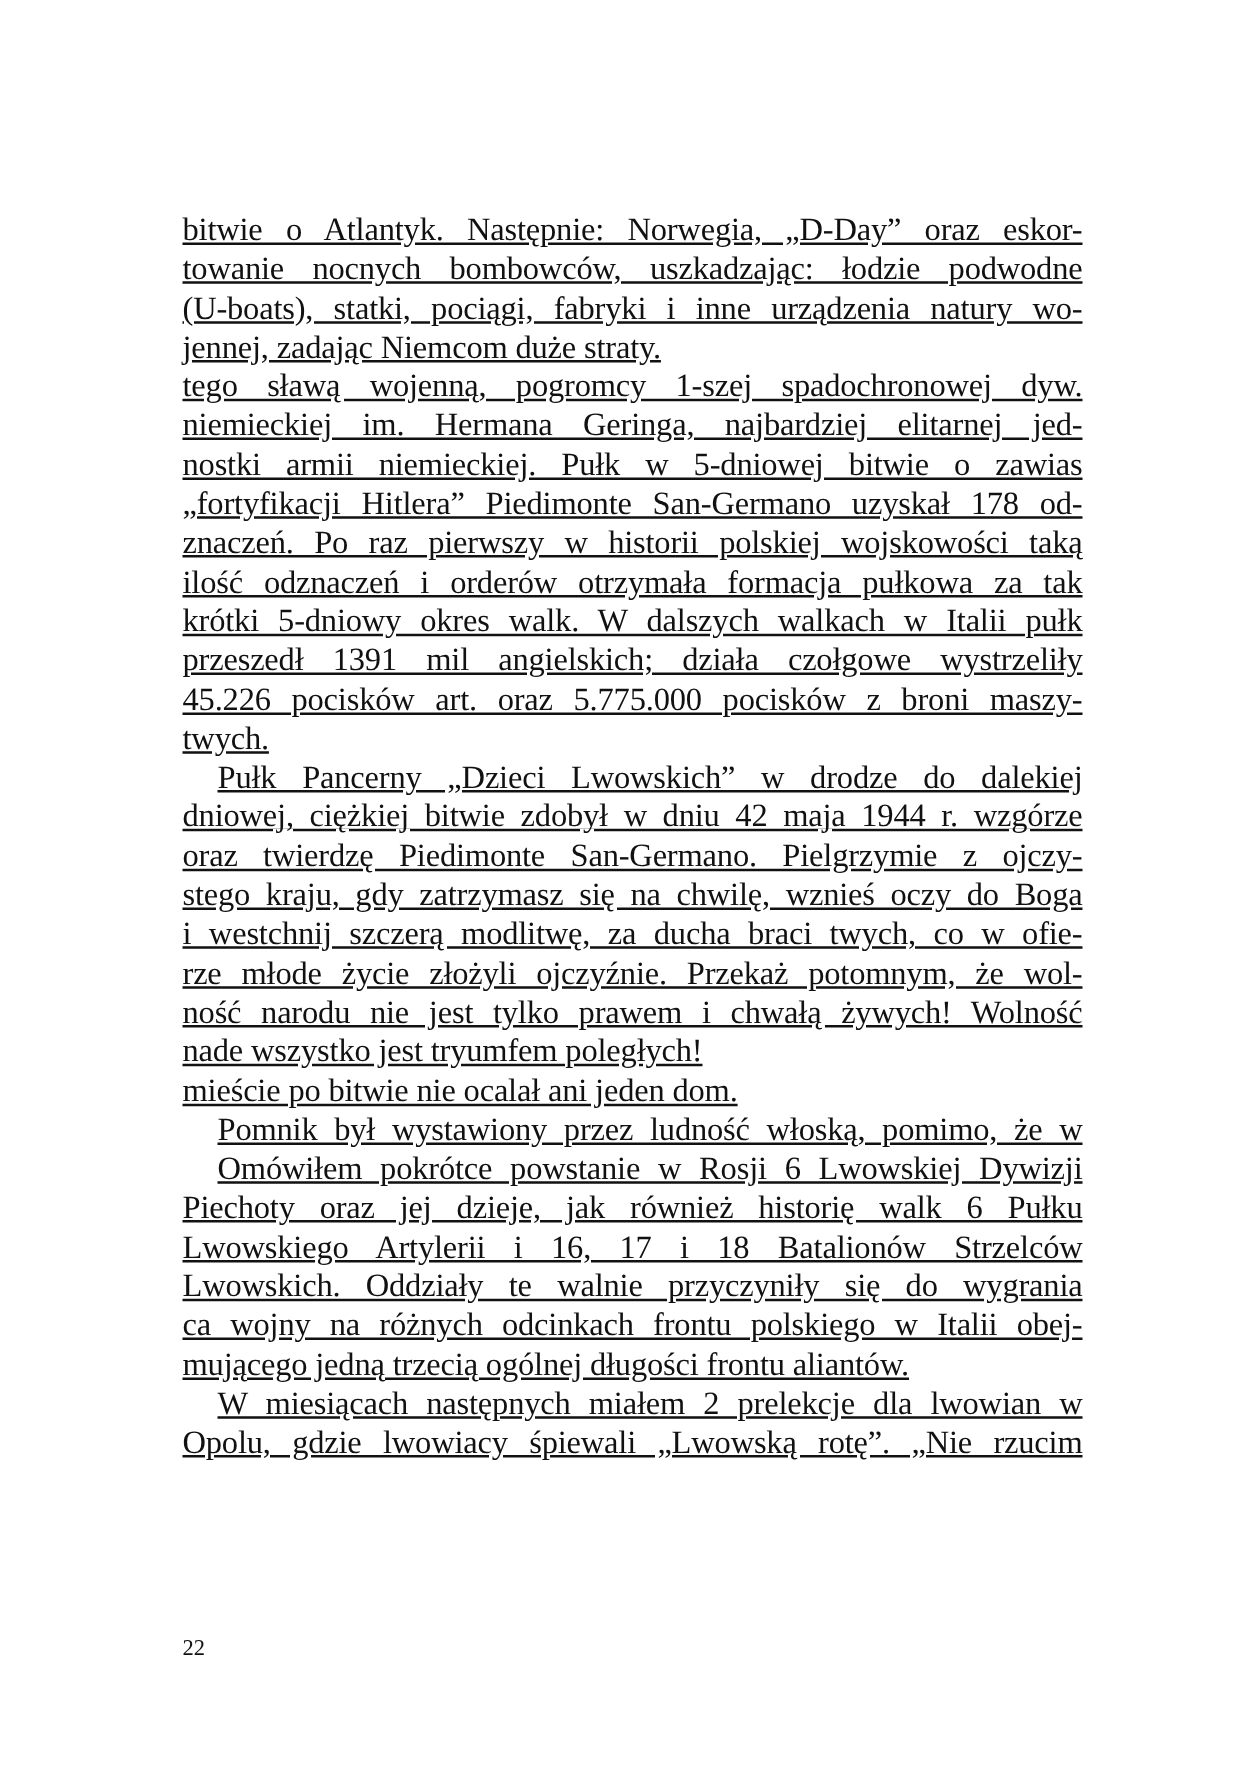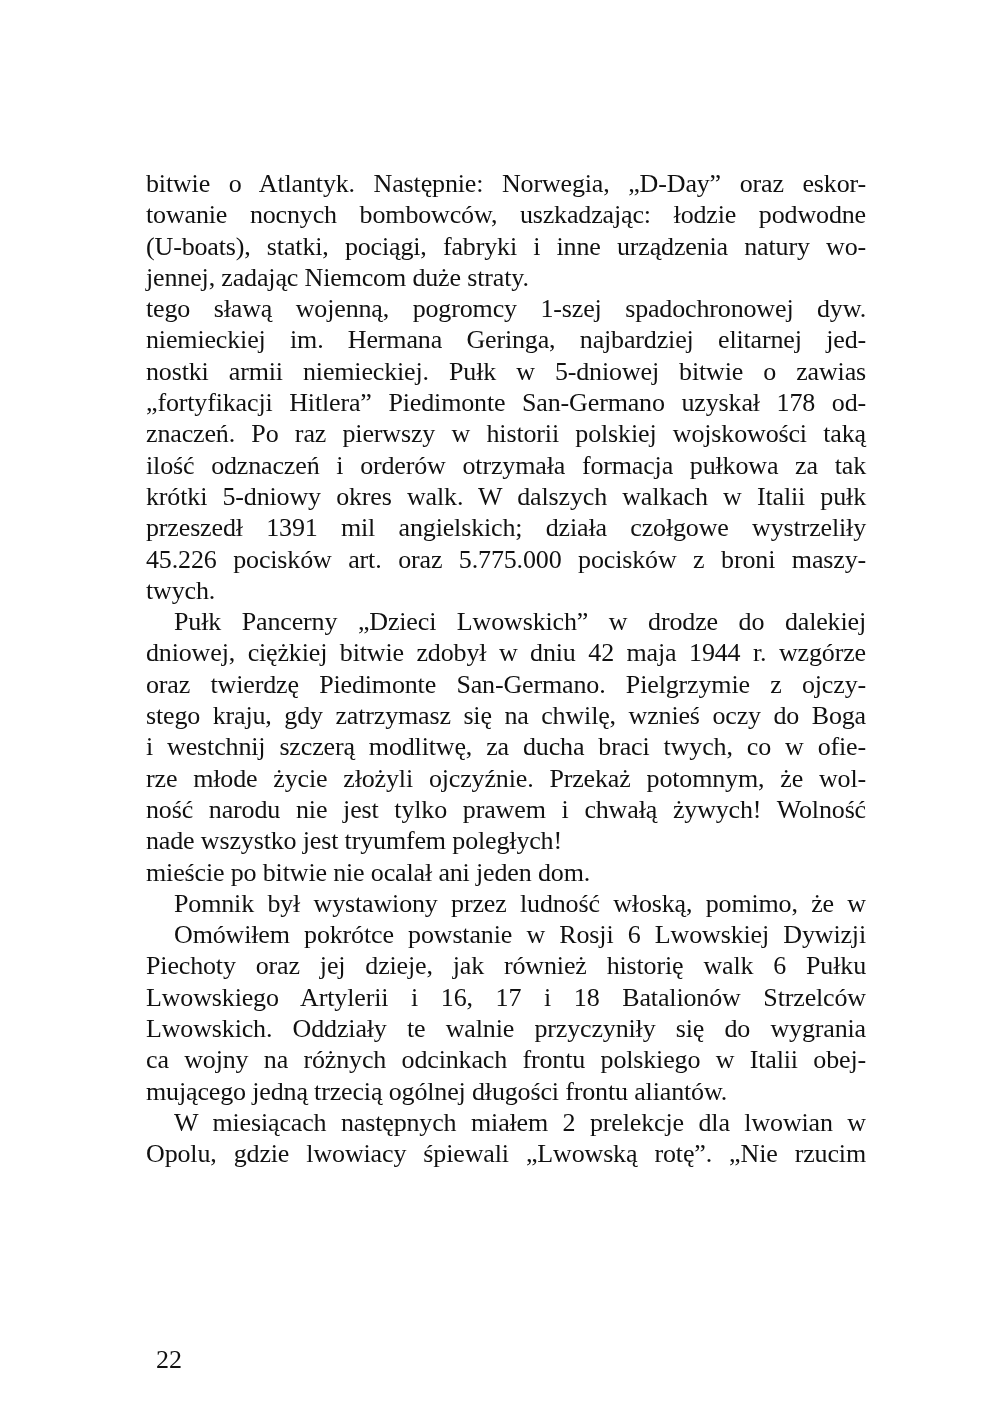--- a/index.html
+++ b/index.html
@@ -23,34 +23,34 @@
   }
   .line {
     display: block;
     height: 31.3px;
     line-height: 31.3px;
     font-size: 26px;
     white-space: nowrap;
     text-align: justify;
     text-align-last: justify;
     letter-spacing: -0.15px;
+    text-decoration: underline;
   }
   .line.last {
     text-align-last: left;
   }
   .line.indent {
     padding-left: 28px;
   }
   .page-number {
     position: absolute;
-    left: 156px;
+    left: 146px;
     top: 1303px;
-    font-size: 26px;
+    font-size: 18px;
     line-height: 31px;
-    margin-top: 41px;
   }
 </style>
 </head>
 <body>
 
 <div class="page" id="page-body">
     <span class="line">bitwie o Atlantyk. Następnie: Norwegia, „D-Day” oraz eskor-</span>
     <span class="line">towanie nocnych bombowców, uszkadzając: łodzie podwodne</span>
     <span class="line">(U-boats), statki, pociągi, fabryki i inne urządzenia natury wo-</span>
     <span class="line last">jennej, zadając Niemcom duże straty.</span>

